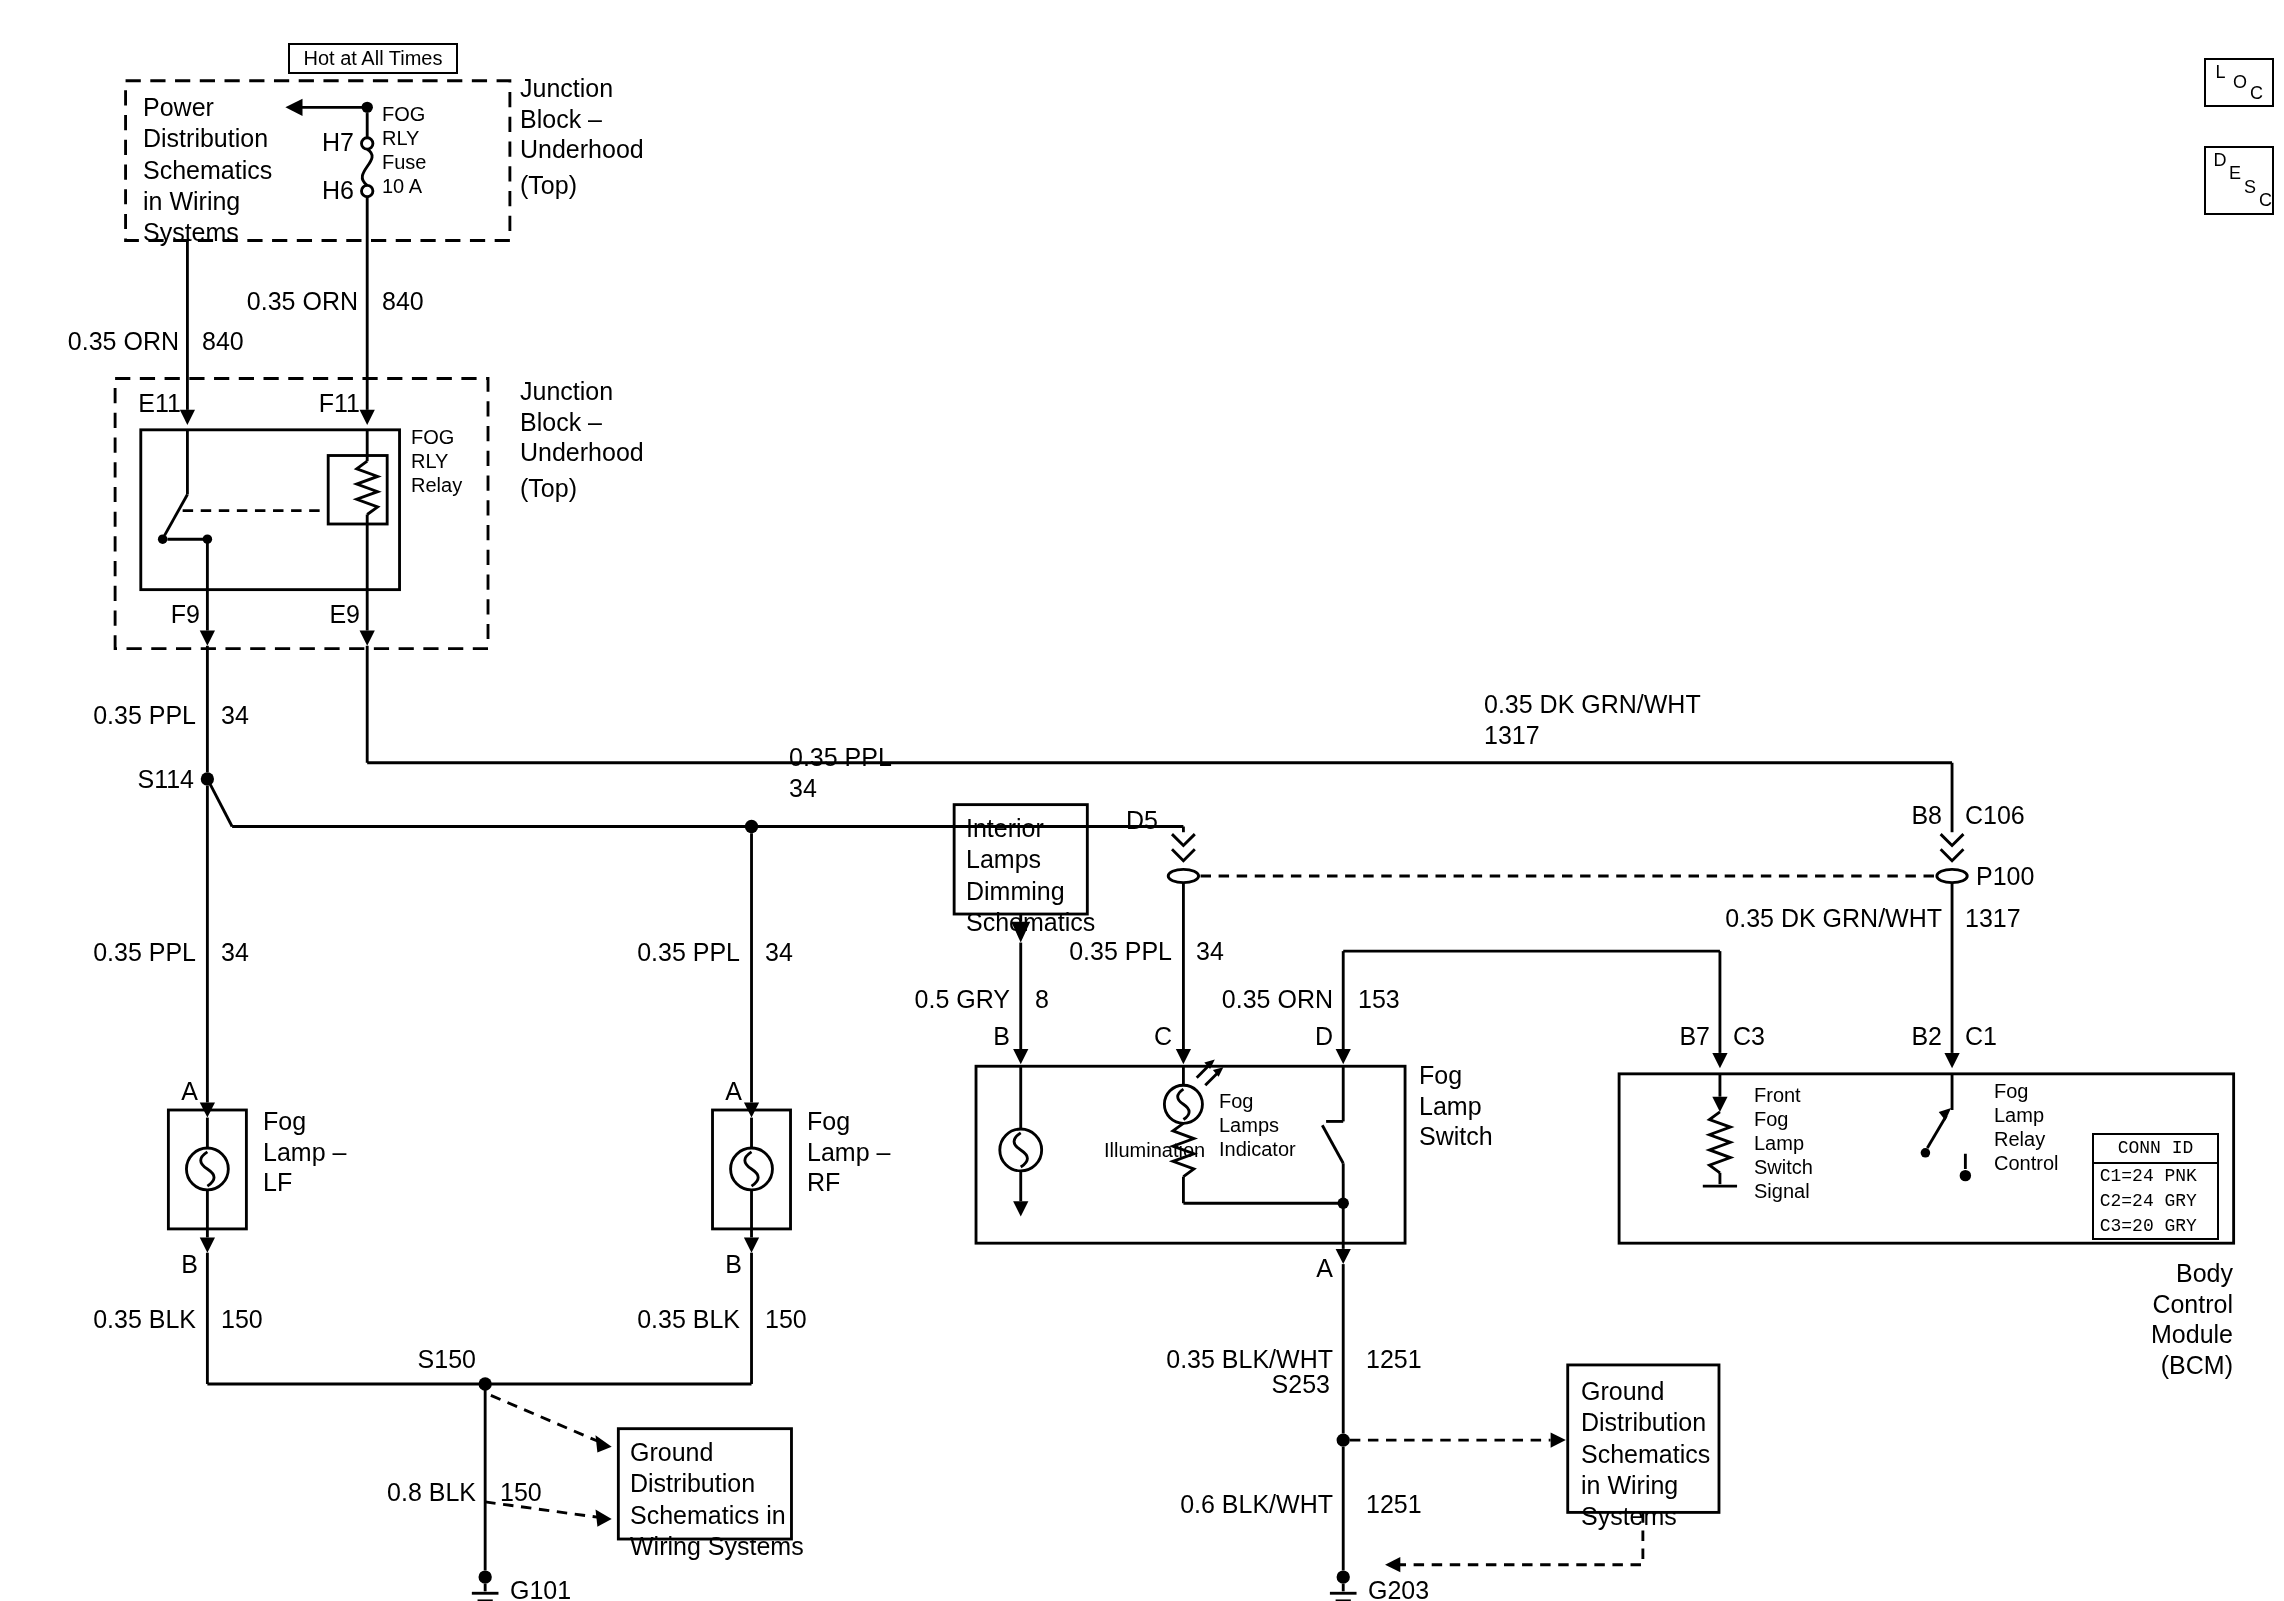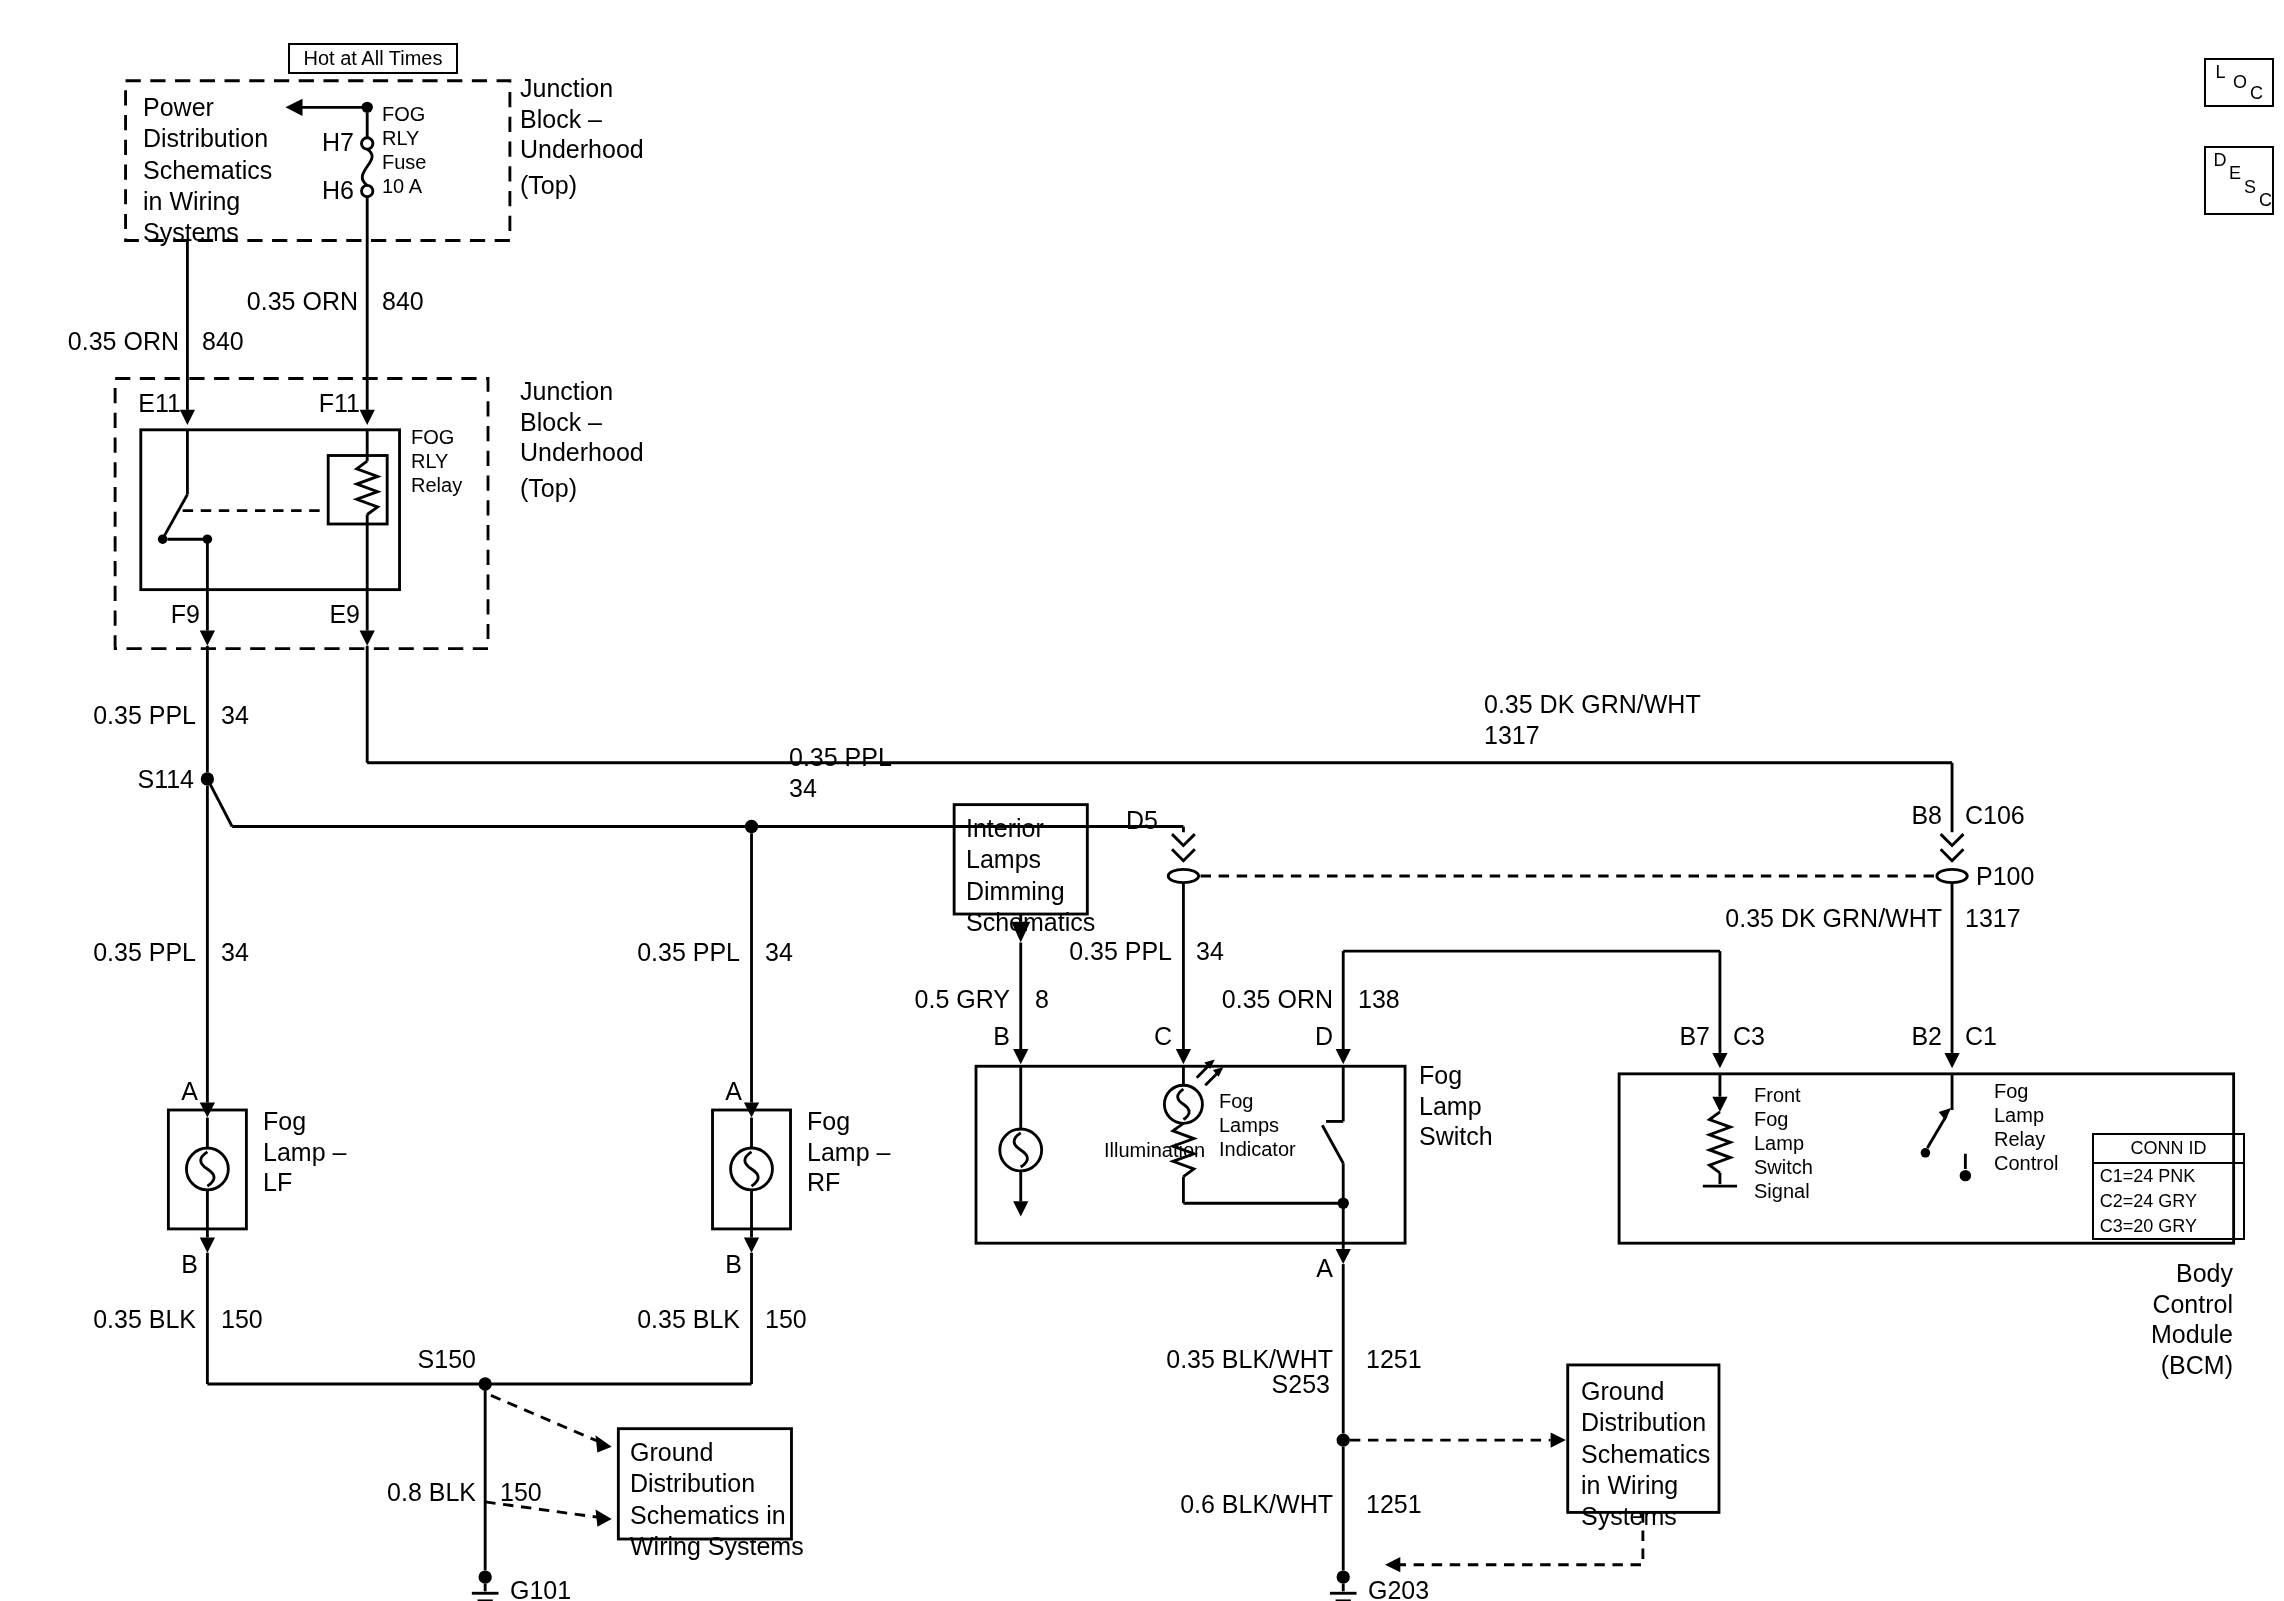--- a/index.html
+++ b/index.html
@@ -256,21 +256,21 @@
 
 <div class="lbl xs" style="left:966px;top:797px;">Interior
 Lamps
 Dimming
 Schematics</div>
 <div class="lbl r vc" style="left:1010px;top:983px;">0.5 GRY</div>
 <div class="lbl vc" style="left:1035px;top:983px;">8</div>
 <div class="lbl r vc" style="left:1172px;top:935px;">0.35 PPL</div>
 <div class="lbl vc" style="left:1196px;top:935px;">34</div>
 <div class="lbl r vc" style="left:1333px;top:983px;">0.35 ORN</div>
-<div class="lbl vc" style="left:1358px;top:983px;">138</div>
+<div class="lbl vc" style="left:1358px;top:983px;">153</div>
 
 <div class="lbl r vc" style="left:1010px;top:1020px;">B</div>
 <div class="lbl r vc" style="left:1172px;top:1020px;">C</div>
 <div class="lbl r vc" style="left:1333px;top:1020px;">D</div>
 <div class="lbl" style="left:1419px;top:1044px;">Fog
 Lamp
 Switch</div>
 <div class="lbl sm vc" style="left:1104px;top:1134px;">Illumination</div>
 <div class="lbl sm" style="left:1219px;top:1073px;">Fog
 Lamps
@@ -325,21 +325,21 @@
 <div class="lbl sm" style="left:1754px;top:1067px;">Front
 Fog
 Lamp
 Switch
 Signal</div>
 <div class="lbl sm" style="left:1994px;top:1063px;">Fog
 Lamp
 Relay
 Control</div>
 
-<div class="box conn-table" style="left:2092px;top:1117px;width:153px;height:107px;">
+<div class="box conn-table" style="left:2092px;top:1117px;width:127px;height:107px;font-family:Liberation Mono, monospace;">
   <div class="hd">CONN ID</div>
   <div class="row">C1=24 PNK</div>
   <div class="row">C2=24 GRY</div>
   <div class="row">C3=20 GRY</div>
 </div>
 
 <div class="lbl r" style="left:2233px;top:1242px;">Body
 Control
 Module
 (BCM)</div>

